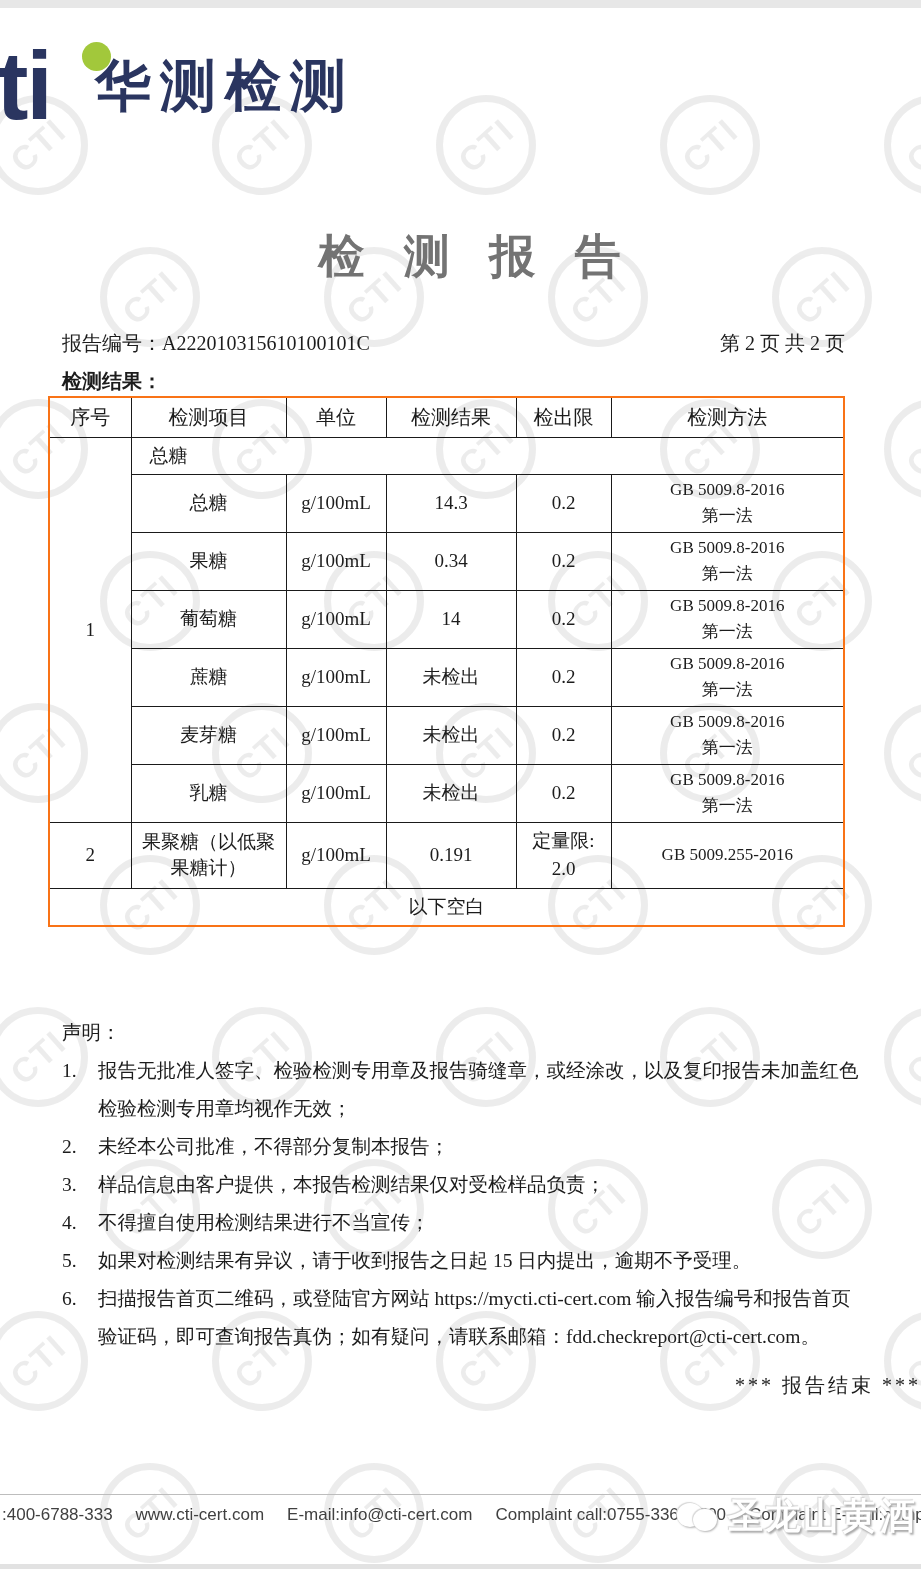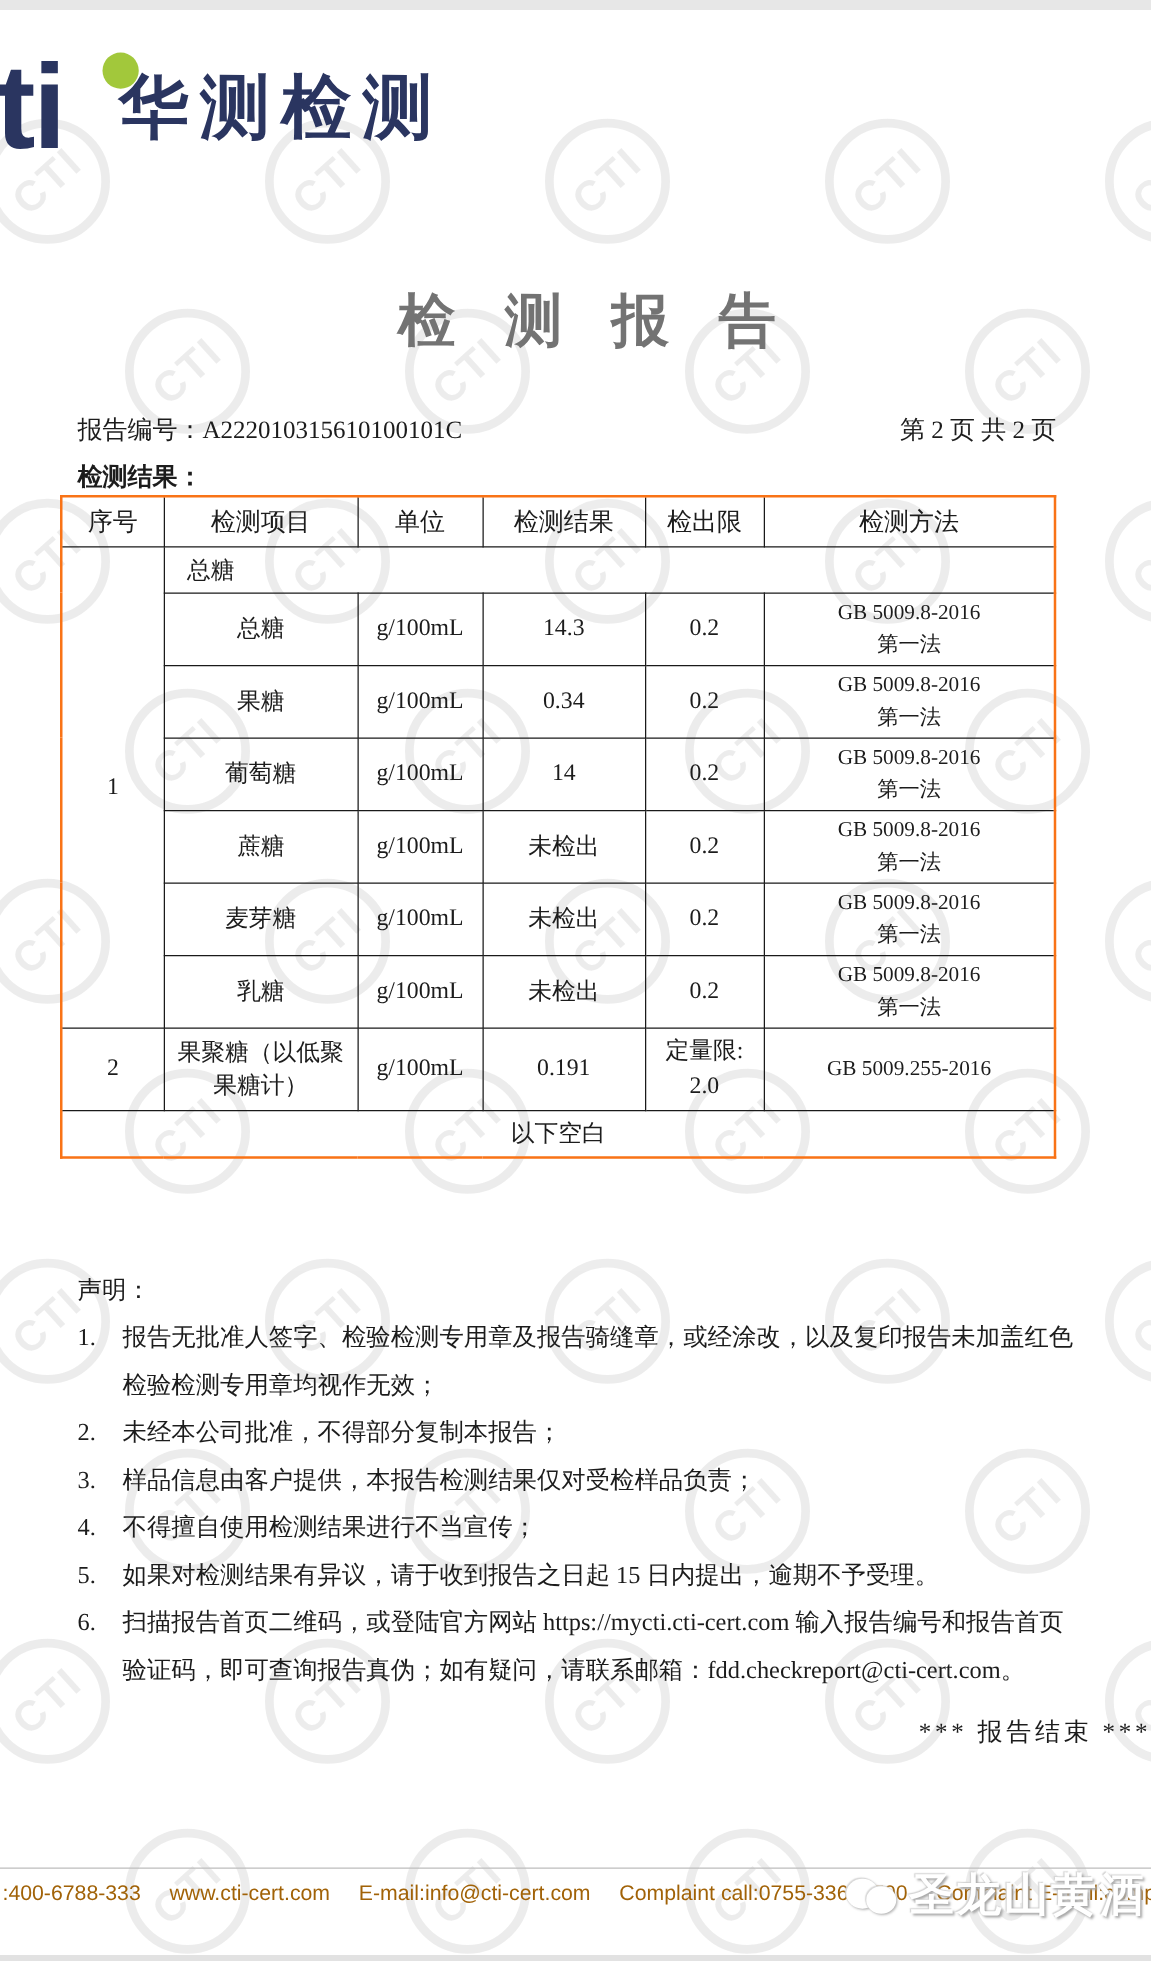--- a/index.html
+++ b/index.html
@@ -104,21 +104,21 @@
     position: absolute; top: 1372px; left: 0; width: 100%;
     text-align: right; font-size: 20px; letter-spacing: 3px;
   }
 
   
   .footer-rule { position: absolute; top: 1494px; left: 0; width: 100%; height: 1px; background: #bdbdbd; }
   .footer-row {
     position: absolute; top: 1505px; left: 2px; right: 0;
     display: flex; gap: 23px; white-space: nowrap; overflow: hidden;
     font-family: "Liberation Sans", sans-serif;
-    font-size: 17px; color: #a16207;
+    font-size: 17px; color: #404040;
   }
 
   
   .brand-overlay {
     position: absolute; top: 1492px; right: 4px;
     display: flex; align-items: center; z-index: 2;
   }
   .brand-bubble {
     position: relative; width: 44px; height: 40px; margin-right: 6px;
   }

